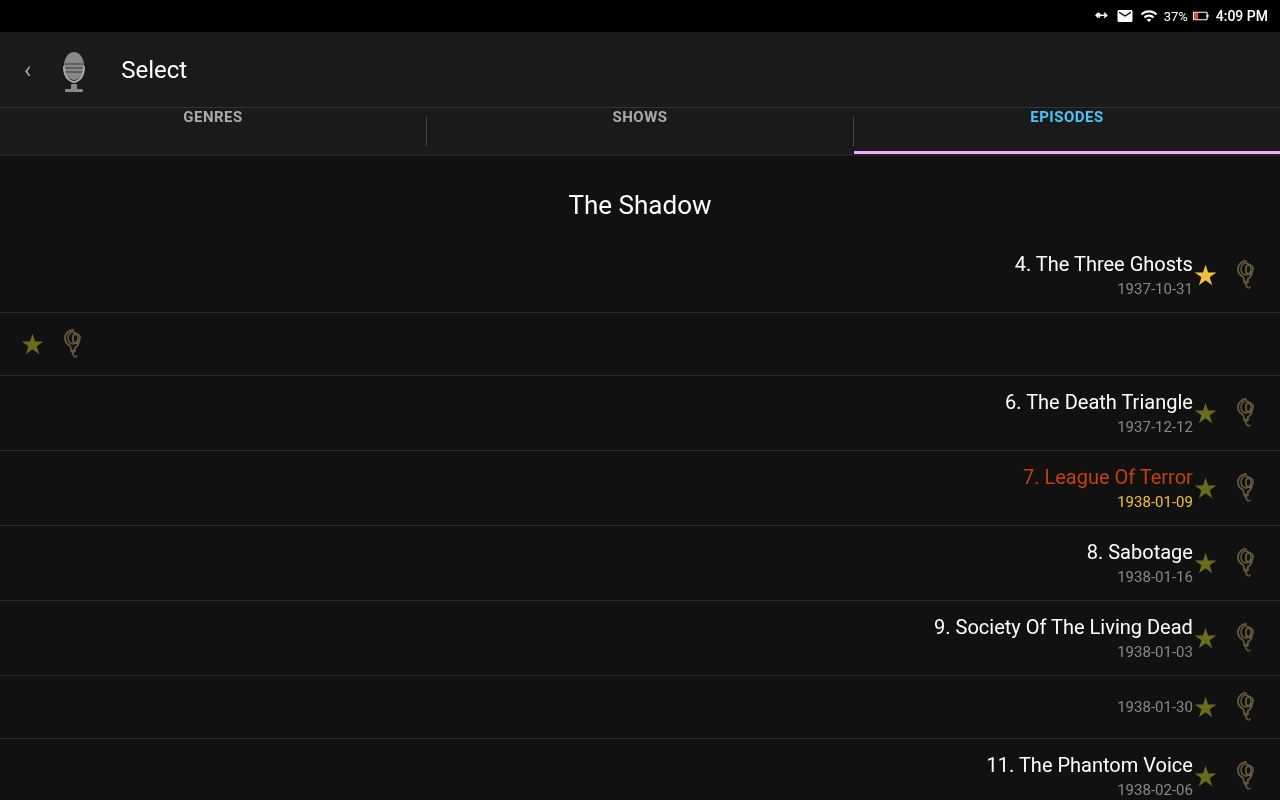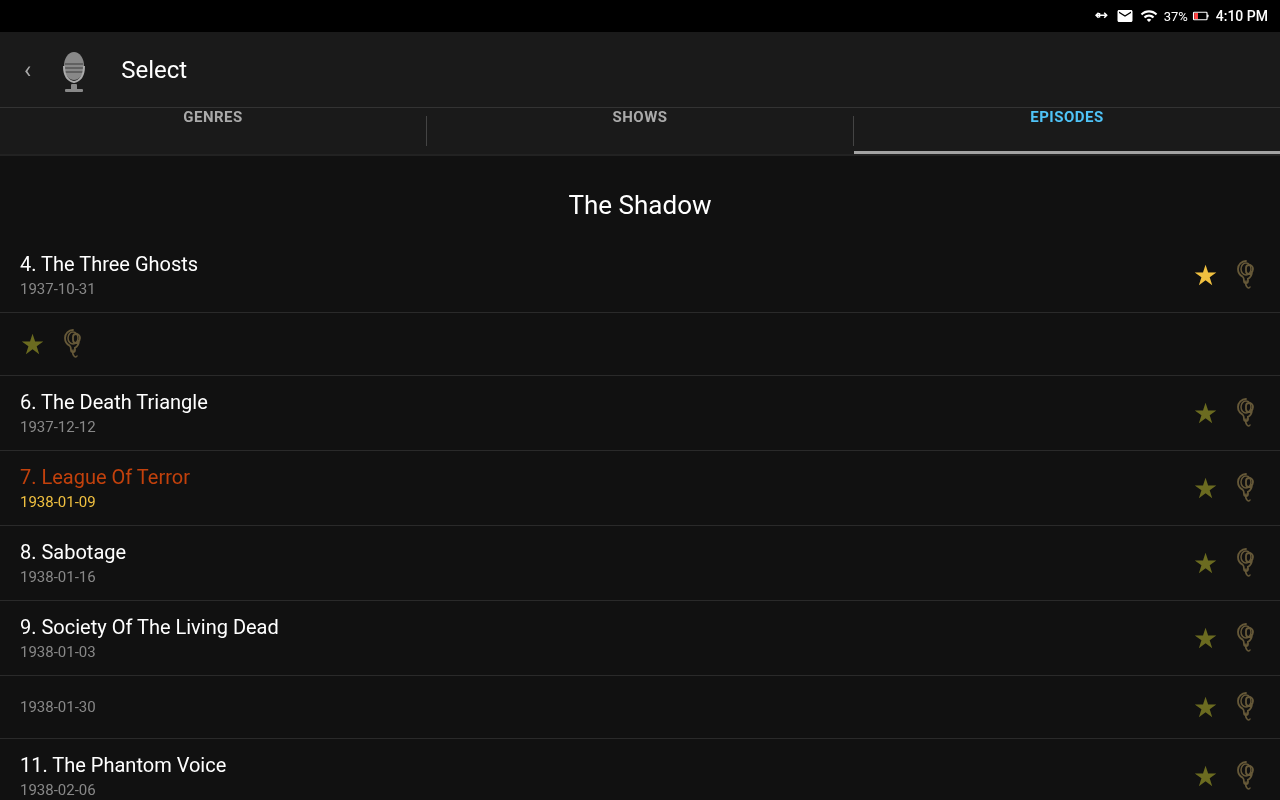--- a/index.html
+++ b/index.html
@@ -88,21 +88,21 @@
       font-size: 15px;
       font-weight: 700;
       color: #aaa;
       cursor: pointer;
       border-bottom: 3px solid transparent;
       letter-spacing: 0.5px;
       text-transform: uppercase;
     }
     .tab.active {
       color: #4fc3f7;
-      border-bottom: 3px solid #a3a3a3;
+      border-bottom: 3px solid #f0abfc;
     }
     .tab-divider {
       width: 1px;
       background: #444;
       margin: 8px 0;
     }
 
     
     #content {
       background: #111;
@@ -120,20 +120,21 @@
 
     .episode-item {
       display: flex;
       align-items: center;
       padding: 14px 20px;
       border-bottom: 1px solid #2a2a2a;
       cursor: pointer;
     }
     .episode-info {
       flex: 1;
+      text-align: right;
     }
     .episode-title {
       font-size: 20px;
       color: #fff;
       font-weight: 400;
       margin-bottom: 4px;
     }
     .episode-title.highlighted {
       color: #c2410c;
     }
@@ -204,21 +205,21 @@
 
     <div class="battery-container">
       <span class="battery-text">37%</span>
       <svg class="status-icon-svg" viewBox="0 0 24 24" fill="#f44">
         <rect x="2" y="7" width="18" height="10" rx="1" ry="1" stroke="#fff" stroke-width="1.5" fill="none"></rect>
         <rect x="20" y="10" width="2" height="4" rx="1" fill="#fff"></rect>
         <rect x="3" y="8" width="5" height="8" fill="#f44"></rect>
       </svg>
     </div>
 
-    <span class="time">4:10 PM</span>
+    <span class="time">4:09 PM</span>
   </div>
 </div>
 
 <div id="top-bar">
   <div class="back-btn">‹</div>
   <div class="mic-icon">
     <svg viewBox="0 0 36 48" fill="none">
 
       <rect x="15" y="38" width="6" height="6" fill="#888" rx="1"></rect>
       <rect x="9" y="43" width="18" height="3" fill="#888" rx="1"></rect>

